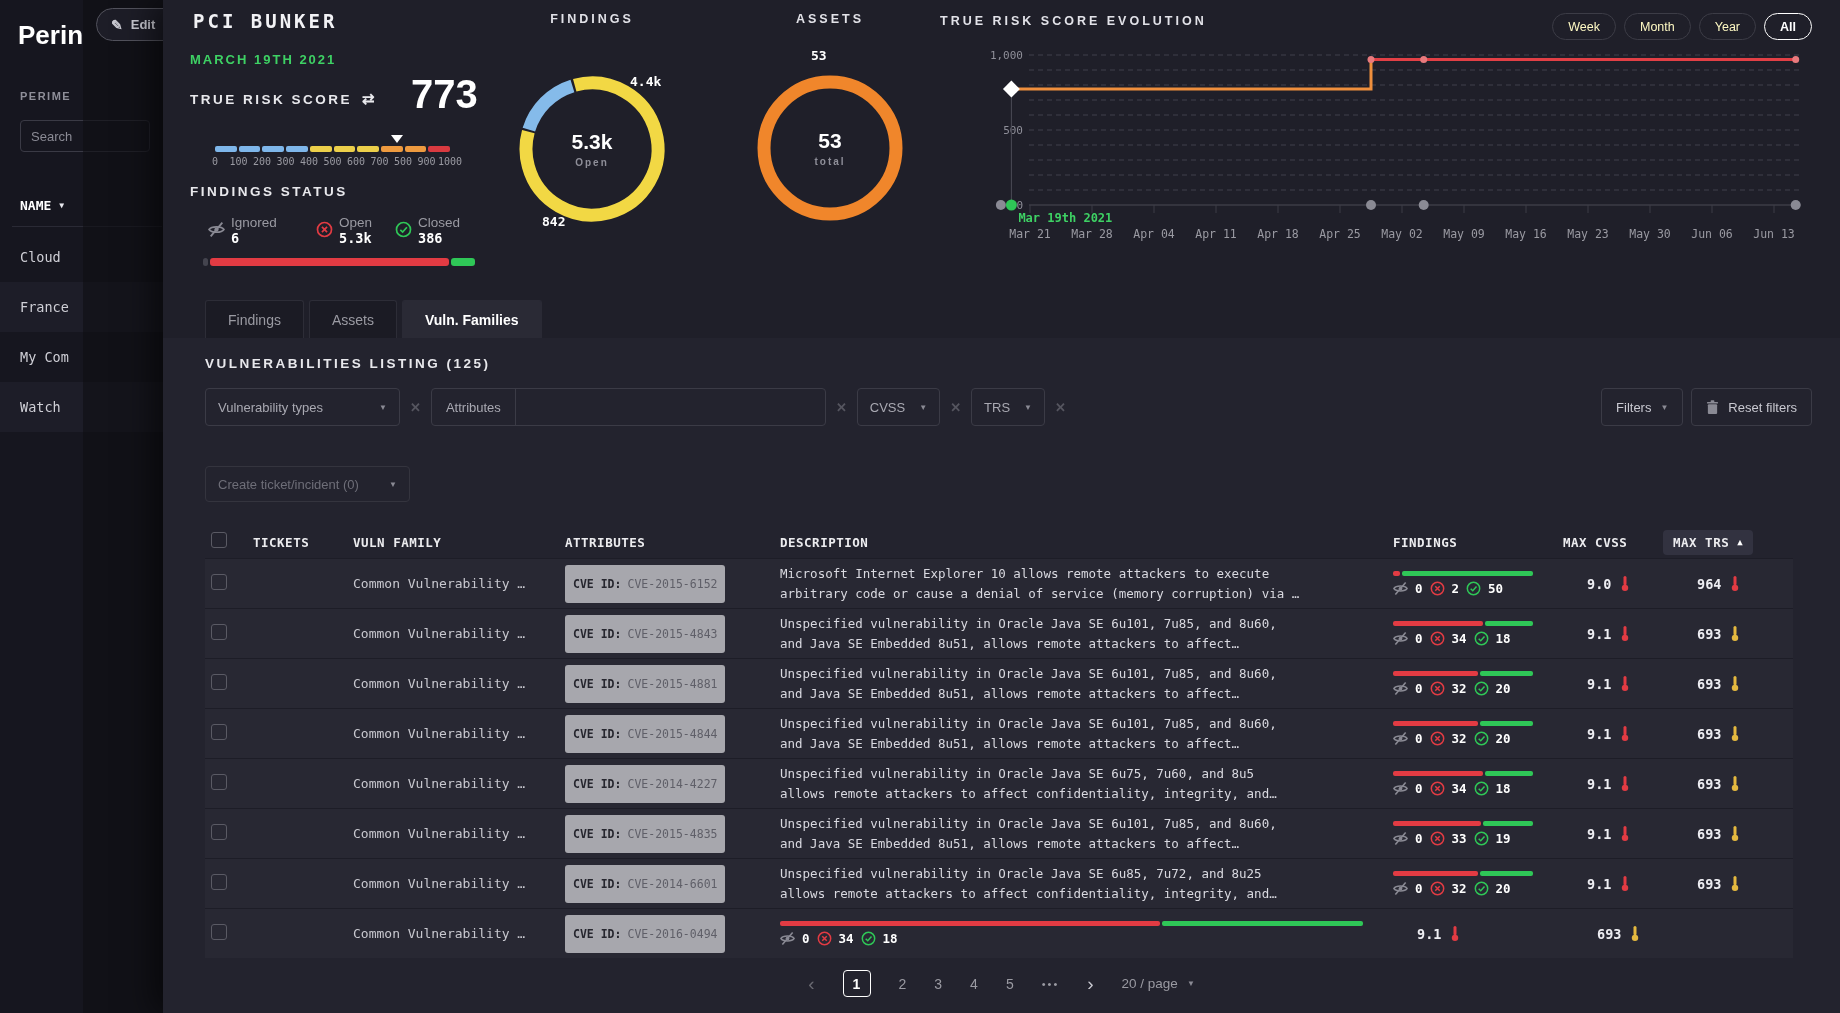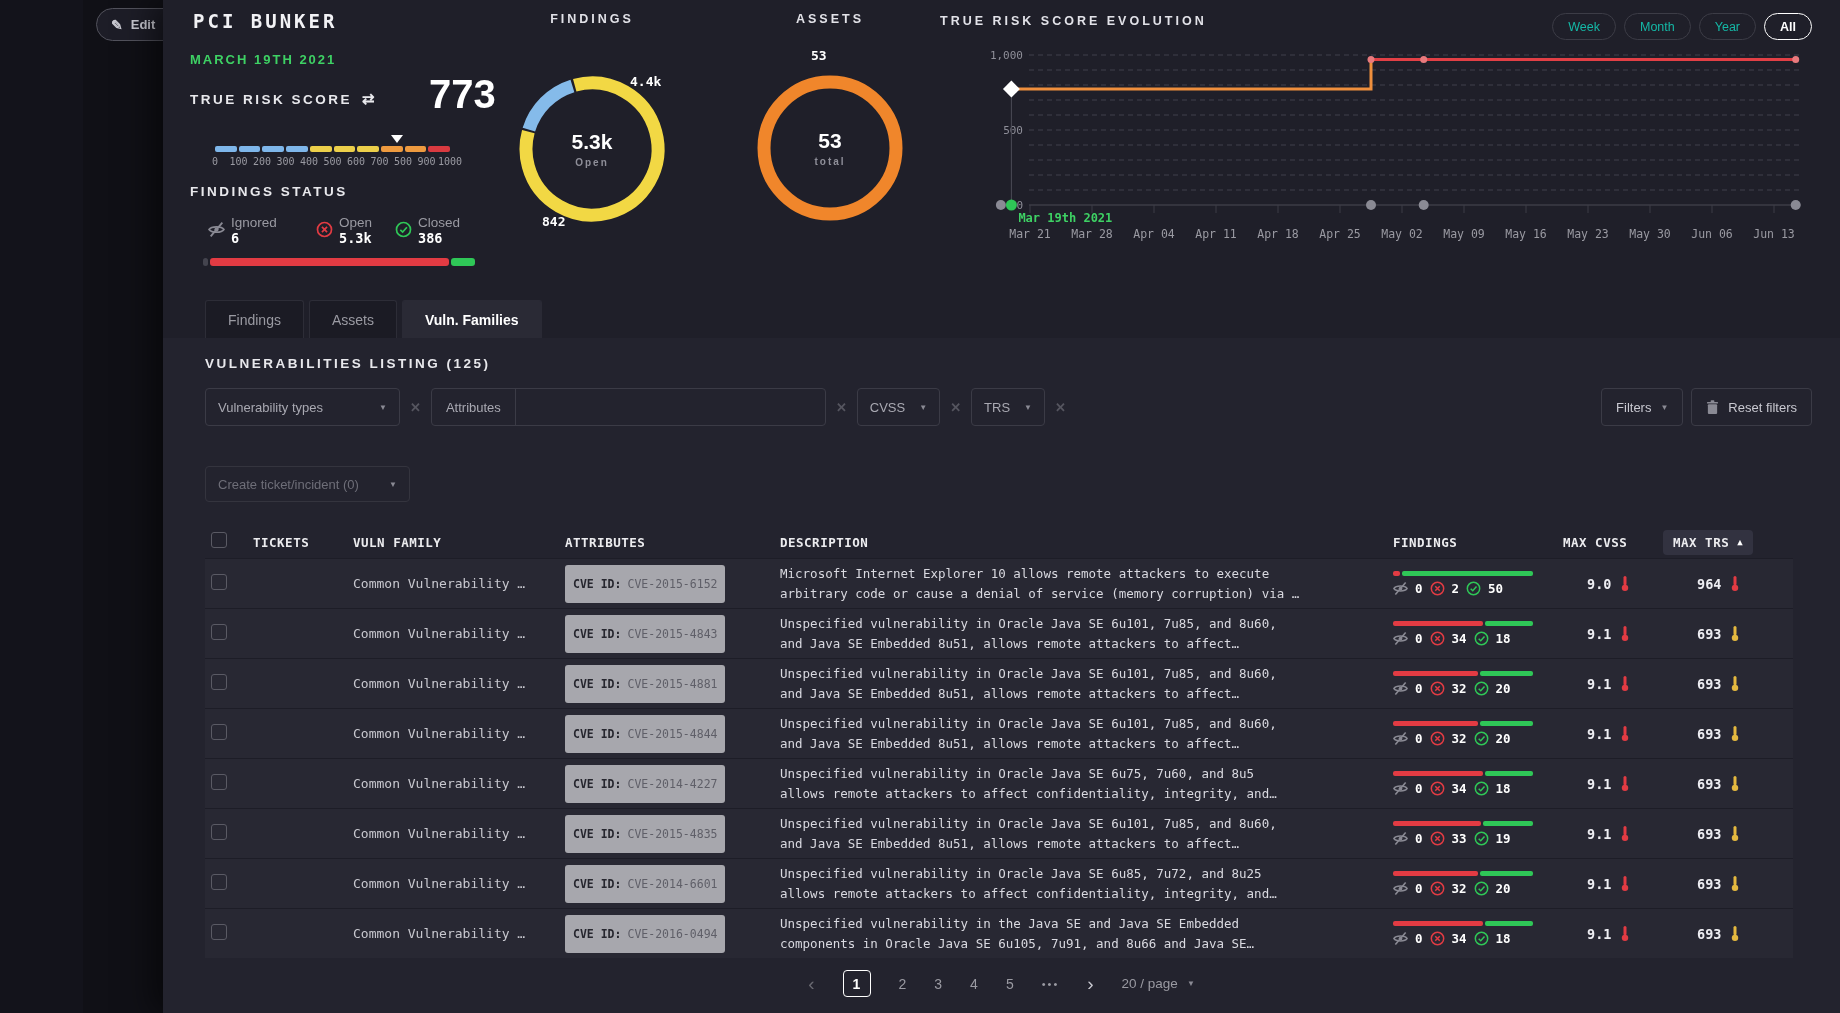--- a/index.html
+++ b/index.html
@@ -25,21 +25,21 @@
                display:flex; align-items:center; gap:8px; padding-left:14px; color:#c9c9d1; font-size:13px; font-weight:bold; background:#1d1d27; }
   .edit-pill .pencil { font-size:14px; }
 
   
   .panel { position:absolute; left:163px; top:0; width:1677px; height:1013px; background:#1f1f29; box-shadow:-10px 0 30px rgba(0,0,0,.55); }
 
   .h-title { position:absolute; left:30px; top:10px; font-family:"DejaVu Sans Mono",monospace; font-weight:bold; font-size:19px; letter-spacing:3px; color:#f2f2f5; }
   .h-date  { position:absolute; left:27px; top:52px; font-size:13px; font-weight:bold; letter-spacing:2px; color:#3ed164; }
   .h-trs   { position:absolute; left:27px; top:90px; font-size:13.5px; font-weight:bold; letter-spacing:2.5px; color:#e8e8ec; display:flex; gap:10px; align-items:center; }
   .h-trs .swap { font-size:15px; letter-spacing:0; }
-  .h-score { position:absolute; left:266px; top:72px; font-size:40px; font-weight:bold; color:#fff; }
+  .h-score { position:absolute; left:248px; top:72px; font-size:40px; font-weight:bold; color:#fff; }
 
   .gauge { position:absolute; left:52px; top:146px; width:235px; height:30px; }
   .gauge-bar { display:flex; gap:2px; height:6px; }
   .gauge-bar span { flex:1; border-radius:2px; }
   .gauge-ptr { position:absolute; top:-11px; width:0; height:0; border-left:6px solid transparent; border-right:6px solid transparent; border-top:8px solid #fff; }
   .gauge-ticks { position:relative; height:14px; }
   .gauge-ticks span { position:absolute; top:4px; width:30px; text-align:center; font-family:"DejaVu Sans Mono",monospace; font-size:10px; color:#9a9aa2; }
 
   .h-fstatus { position:absolute; left:27px; top:184px; font-size:13.5px; font-weight:bold; letter-spacing:2.5px; color:#e8e8ec; }
   .legend { position:absolute; left:40px; top:215px; width:280px; height:38px; }
@@ -53,21 +53,21 @@
   .donut-title { position:absolute; top:12px; width:140px; text-align:center; font-size:12.5px; font-weight:bold; letter-spacing:3px; color:#e2e2e8; }
   .donut-wrap { position:absolute; width:160px; height:160px; }
   .donut-center { position:absolute; inset:0; display:flex; flex-direction:column; align-items:center; justify-content:center; gap:3px; }
   .donut-center .val { font-size:21px; font-weight:bold; color:#fff; }
   .donut-center .sub { font-size:10px; font-weight:bold; letter-spacing:2px; color:#8f8f99; }
   .donut-lab { position:absolute; font-family:"DejaVu Sans Mono",monospace; font-size:13px; font-weight:bold; color:#fff; }
 
   .chart-title { position:absolute; left:777px; top:14px; font-size:12.5px; font-weight:bold; letter-spacing:3px; color:#e2e2e8; }
   .range-btns { position:absolute; right:28px; top:13px; display:flex; gap:8px; }
   .range-btn { height:27px; padding:0 15px; border:1px solid #3c3c46; border-radius:14px; background:transparent;
-               color:#14b8a6; font-size:12.5px; display:flex; align-items:center; font-family:"Liberation Sans",sans-serif; }
+               color:#fef9c3; font-size:12.5px; display:flex; align-items:center; font-family:"Liberation Sans",sans-serif; }
   .range-btn.active { border-color:#fff; color:#fff; font-weight:bold; }
   .evo-svg { position:absolute; left:820px; top:35px; }
 
   
   .tabbar { position:absolute; left:42px; top:300px; display:flex; gap:5px; }
   .tab { height:38px; padding:0 22px; display:flex; align-items:center; font-size:14px; color:#9a9aa2;
          background:#1b1b24; border:1px solid #2d2d37; border-bottom:none; border-radius:3px 3px 0 0; }
   .tab.active { background:#2a2a35; border-color:#2a2a35; color:#fff; font-weight:bold; }
 
   
@@ -121,20 +121,35 @@
   .pg-num { color:#9a9aa2; }
   .pg-num.cur { border:1px solid #fff; border-radius:4px; min-width:28px; height:27px; display:flex; align-items:center; justify-content:center; color:#fff; font-weight:bold; }
   .pg-dots { letter-spacing:2px; font-size:11px; }
   .psize { display:flex; align-items:center; gap:9px; font-size:13.5px; }
 </style>
 </head>
 <body>
 
 <div class="app">
 
+  <div class="sidebar">
+    <div class="sb-title">Perin</div>
+    <div class="sb-section">PERIME</div>
+    <input class="sb-search" placeholder="Search" style="">
+    <div class="sb-name">
+      <span>NAME</span> <span class="caret">▼</span>
+    </div>
+    <div class="sb-sep"></div>
+    <div class="sb-items" id="sb-items">
+        <div class="sb-item">Cloud</div>
+        <div class="sb-item hl">France</div>
+        <div class="sb-item">My Com</div>
+        <div class="sb-item hl">Watch</div>
+      </div>
+  </div>
   <div class="scrim"></div>
   <div class="edit-pill">
     <span class="pencil">✎</span>
     <span>Edit</span>
   </div>
 
   <div class="panel">
 
     <div class="h-title">PCI BUNKER</div>
     <div class="h-date">MARCH 19TH 2021</div>
@@ -701,21 +716,20 @@
             </div>
           </div>
           <div class="trow drow">
       <div><span class="cb" style="display:inline-block"></span></div>
       <div></div>
       <div class="fam">Common Vulnerability …</div>
       <div><span class="chip">
                 <span class="ck">CVE ID:</span>
                 <span class="cv">CVE-2016-0494</span>
               </span></div>
-      <div class="desc">Unspecified vulnerability in the Java SE and Java SE Embedded components in Oracle Java SE 6u105, 7u91, and 8u66 and Java SE…</div>
       <div class="fnd">
         <div class="fnd-bar">
           <span class="r" style="flex:34; min-width:0"></span>
           <span class="g" style="flex:18"></span>
         </div>
         <div class="fnd-counts">
           <span class="ic14 ic-eye"><svg viewBox="0 0 16 16" style="width:100%;height:100%;color:#8a8a94">
                     <path d="M1 8 C3.2 4.6 12.8 4.6 15 8 C12.8 11.4 3.2 11.4 1 8 Z" fill="none" stroke="currentColor" stroke-width="1.6"></path>
                     <circle cx="8" cy="8" r="2" fill="currentColor"></circle>
                     <line x1="2.5" y1="14.5" x2="13.5" y2="1.5" stroke="currentColor" stroke-width="1.7"></line>

